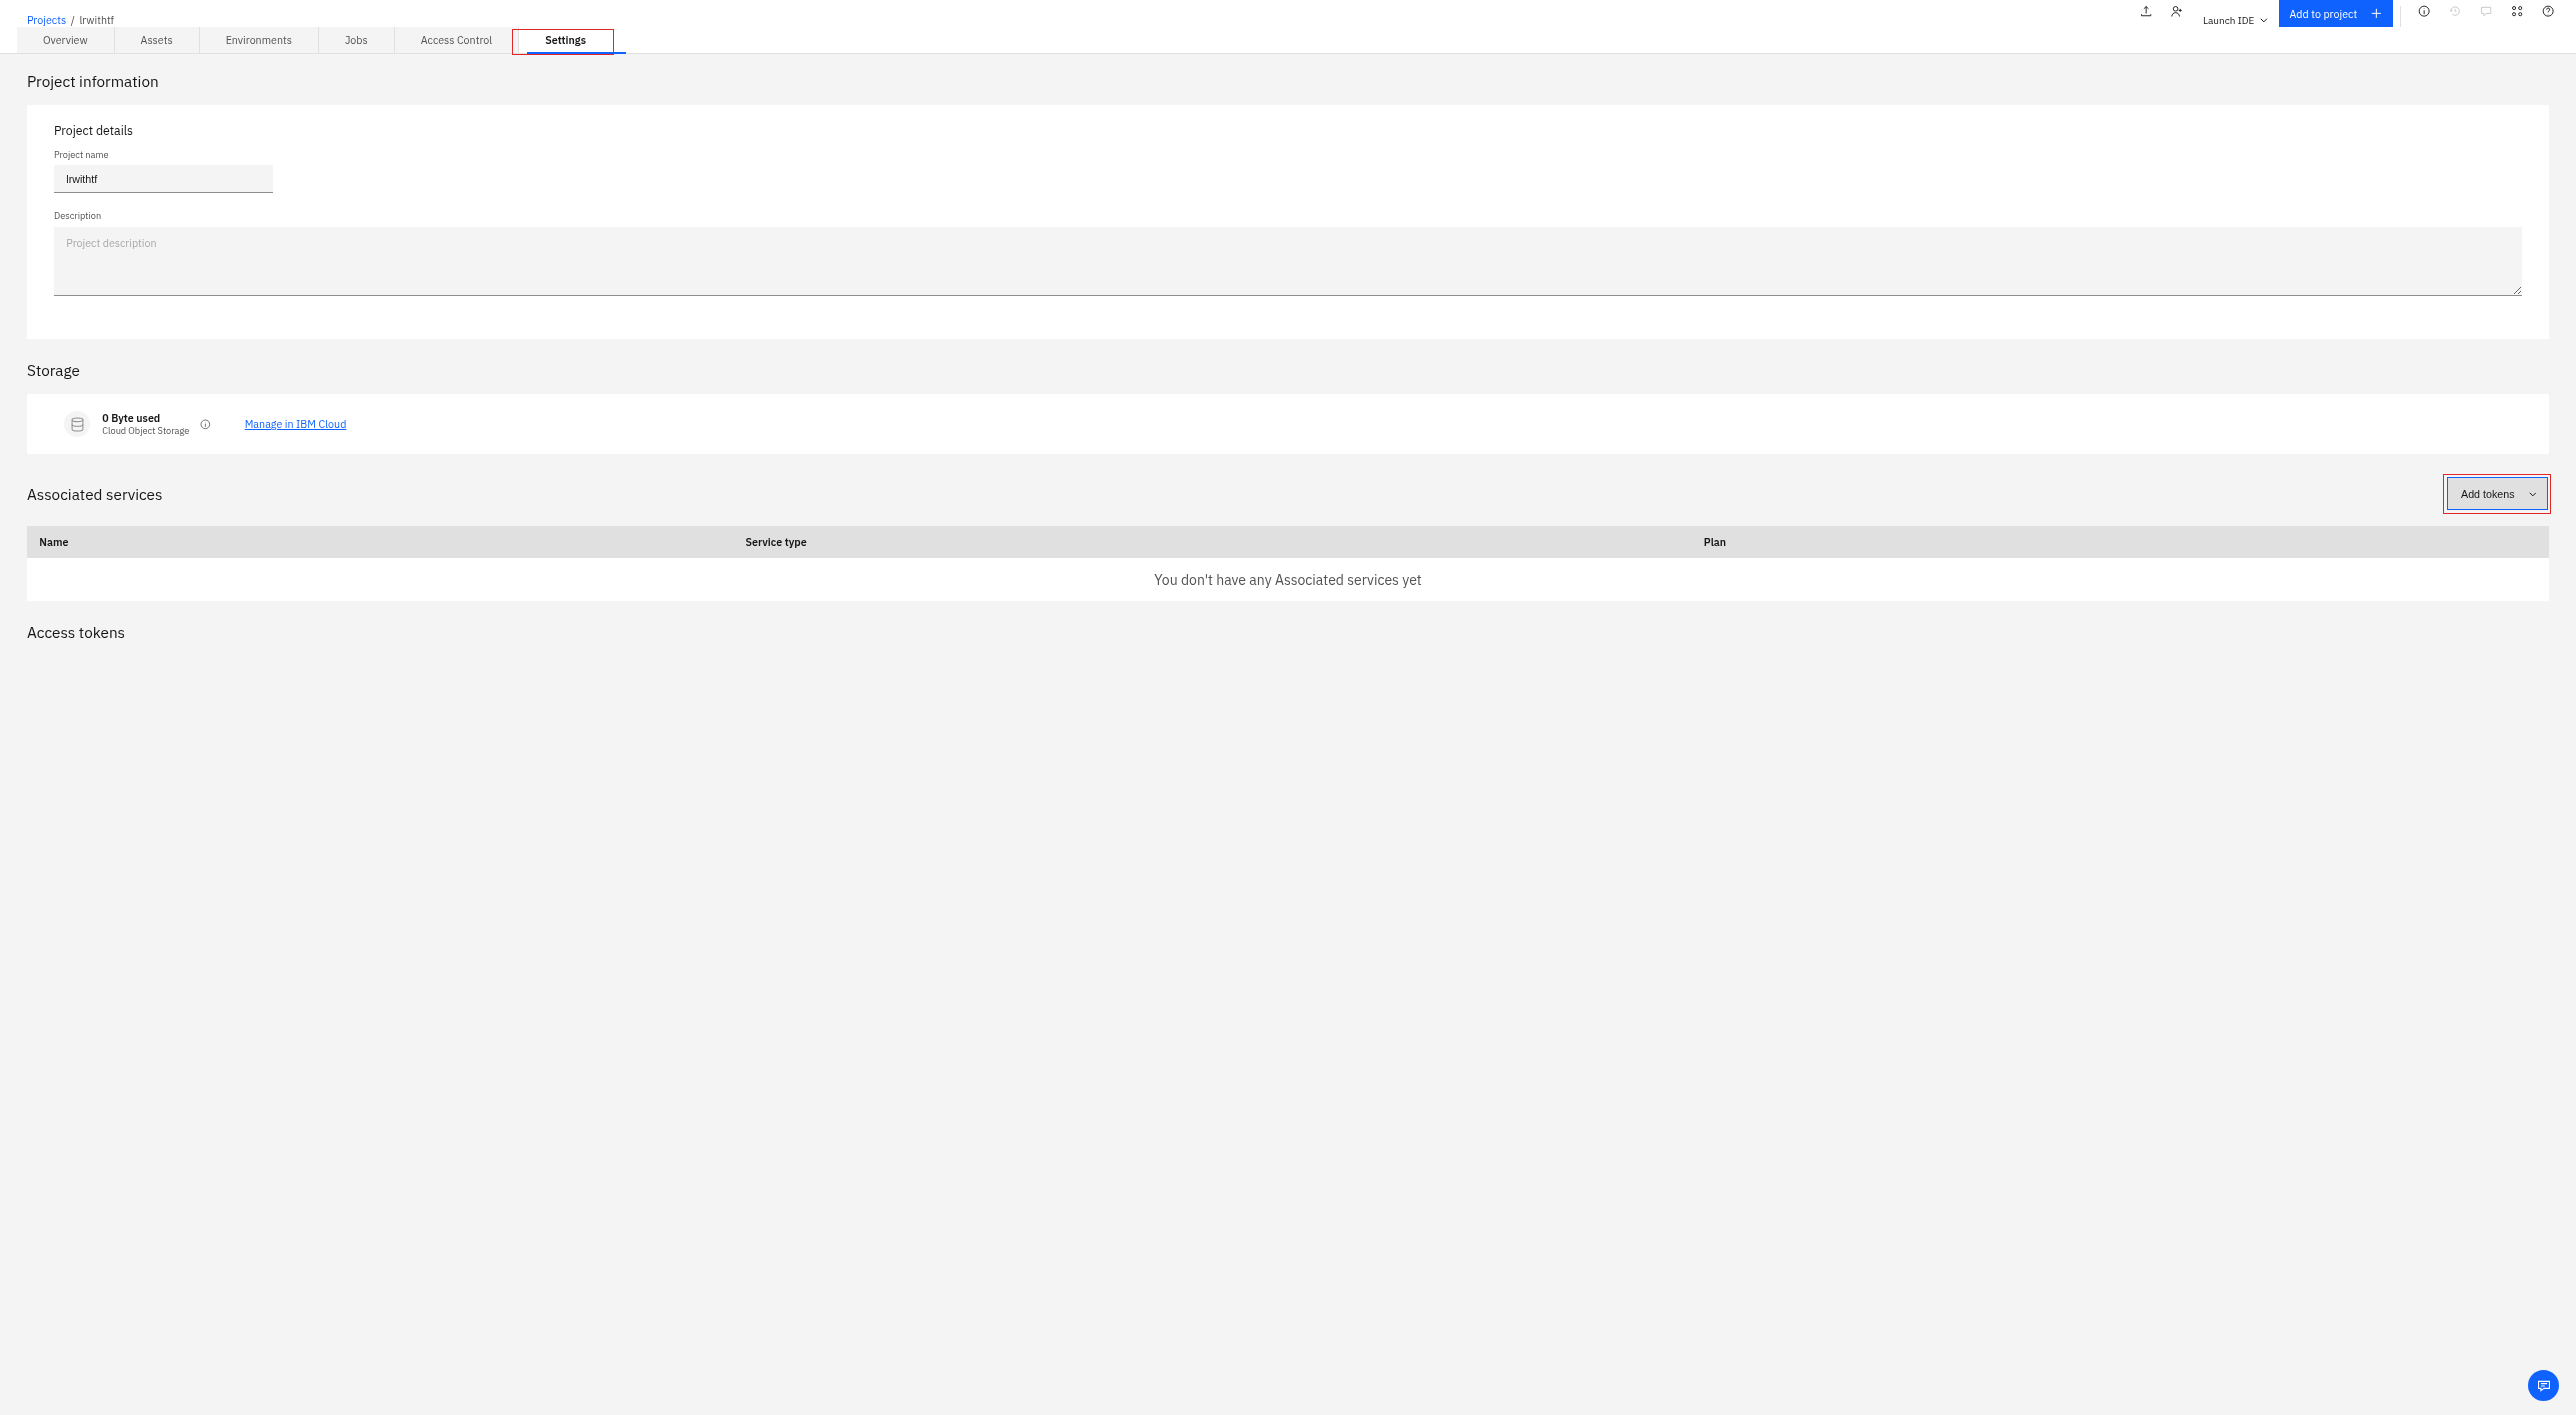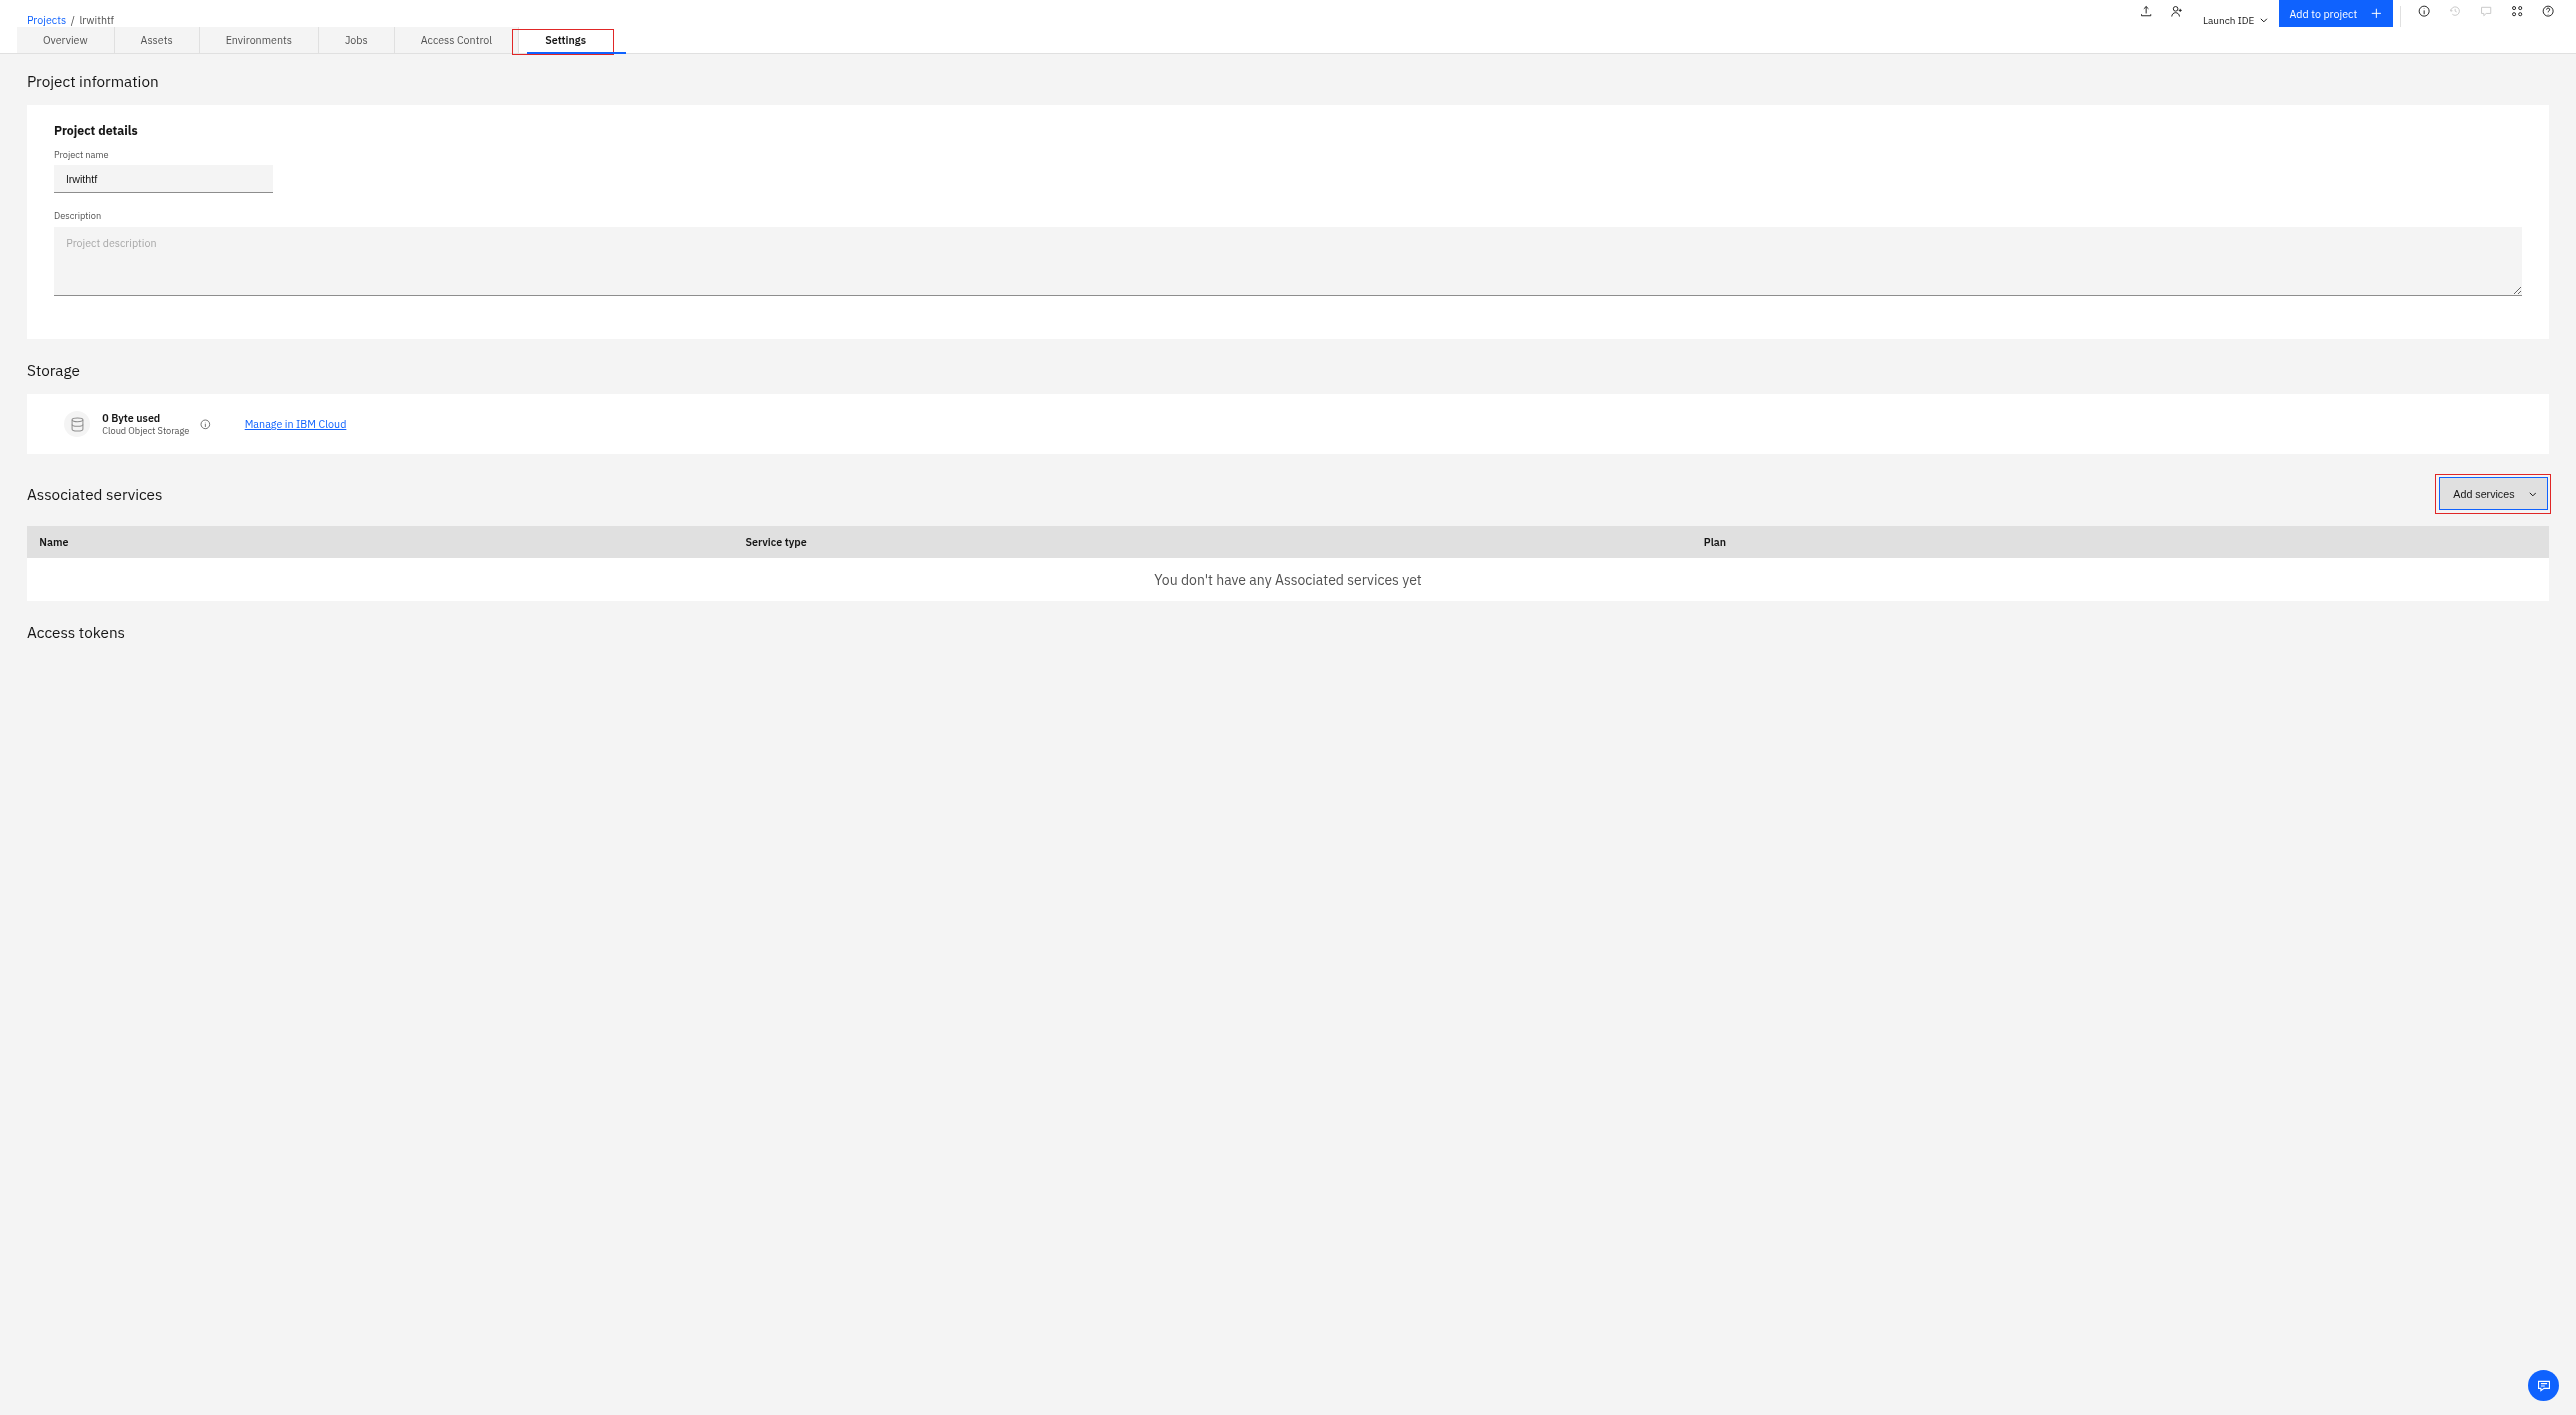--- a/index.html
+++ b/index.html
@@ -108,21 +108,21 @@
       background: #fff;
       padding: 17px 27px 23px 27px;
       margin-bottom: 21.5px;
     }
     .card-storage {
        padding: 17px 37px;
     }
 
     .subheading {
       font-size: 12.3px;
-      font-weight: 700;
+      font-weight: 400;
       margin-bottom: 10.7px;
     }
     .field-label {
       font-size: 9.2px;
       color: #525252;
       margin-bottom: 4.6px;
     }
     .text-input {
       width: 219px;
       height: 28px;
@@ -394,21 +394,21 @@
       </div>
       <a class="link">Manage in IBM Cloud</a>
     </div>
   </div>
 
   <div class="assoc-header">
     <div class="section-title" style="margin-bottom:0">Associated services</div>
     <div class="add-service-wrap">
       <div class="add-service-red-inner">
         <button class="add-service-btn">
-          <span>Add services</span>
+          <span>Add tokens</span>
           <span class="chev">
             <svg width="7.7" height="4.6" viewBox="0 0 10 6" fill="none" stroke="currentColor" stroke-width="1.3">
                 <path d="M1 1l4 4 4-4"></path>
               </svg>
           </span>
         </button>
       </div>
       <div class="add-service-outer-red"></div>
     </div>
   </div>

